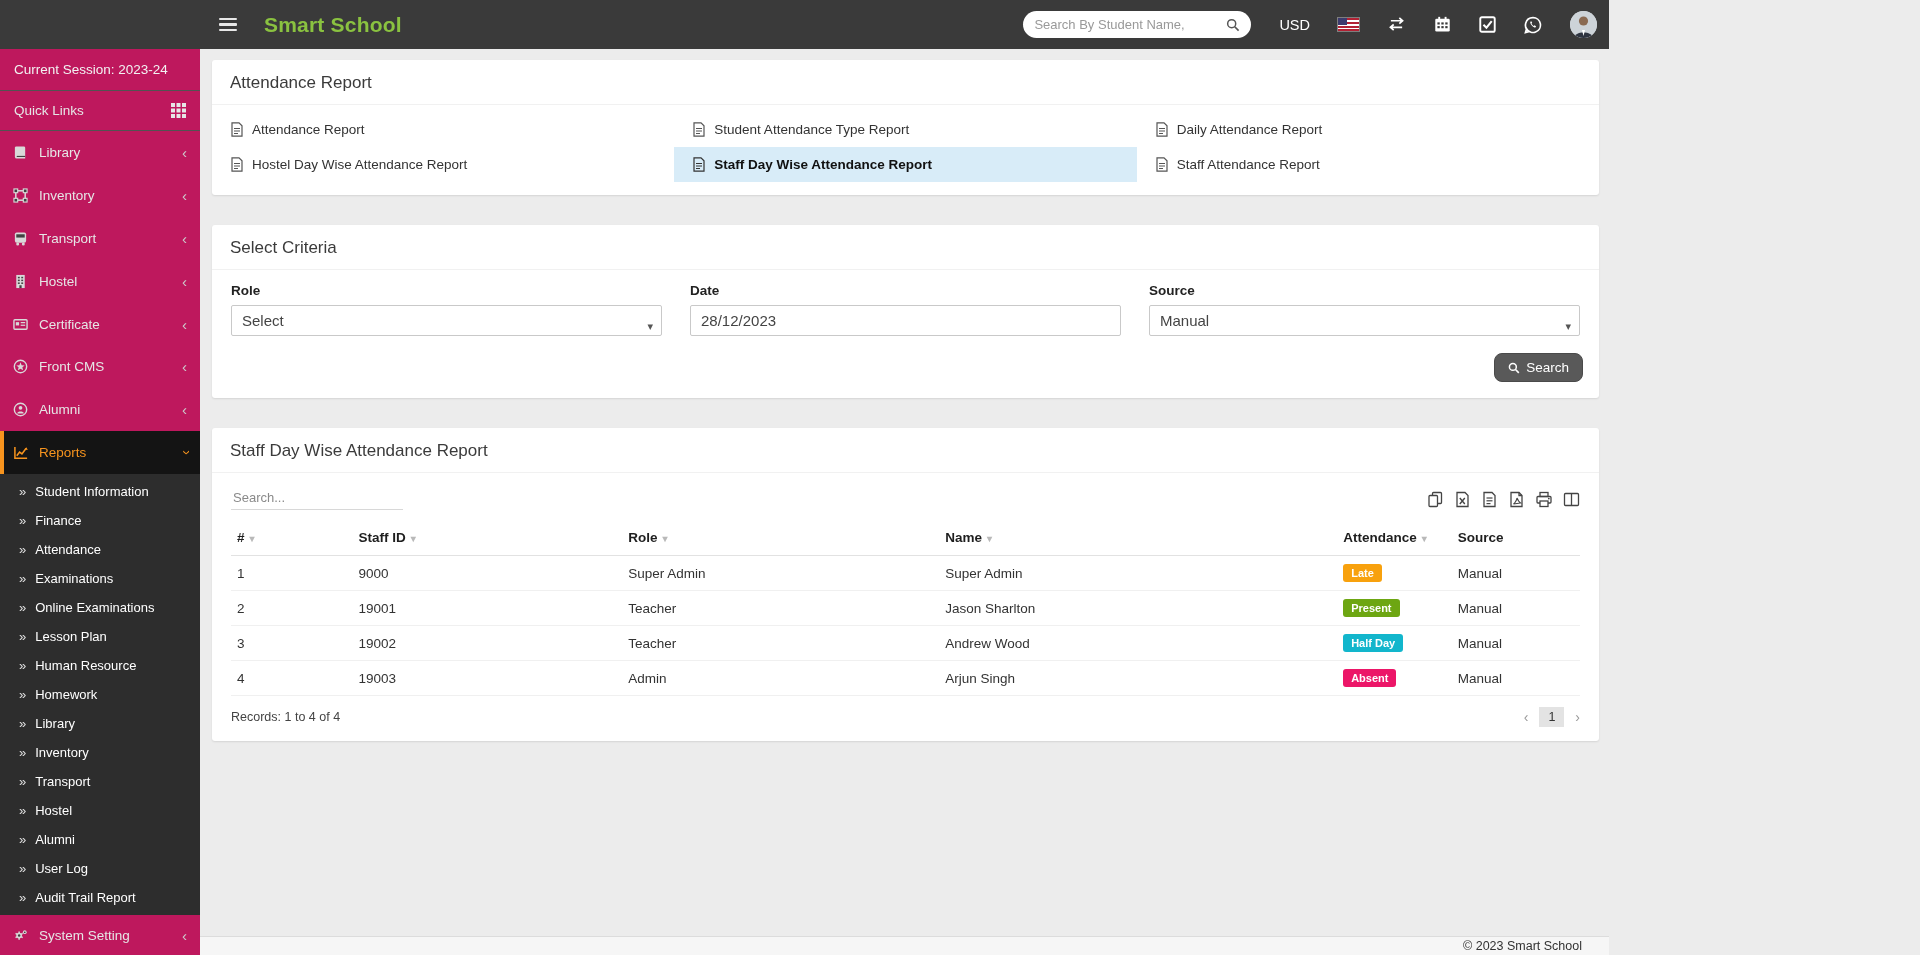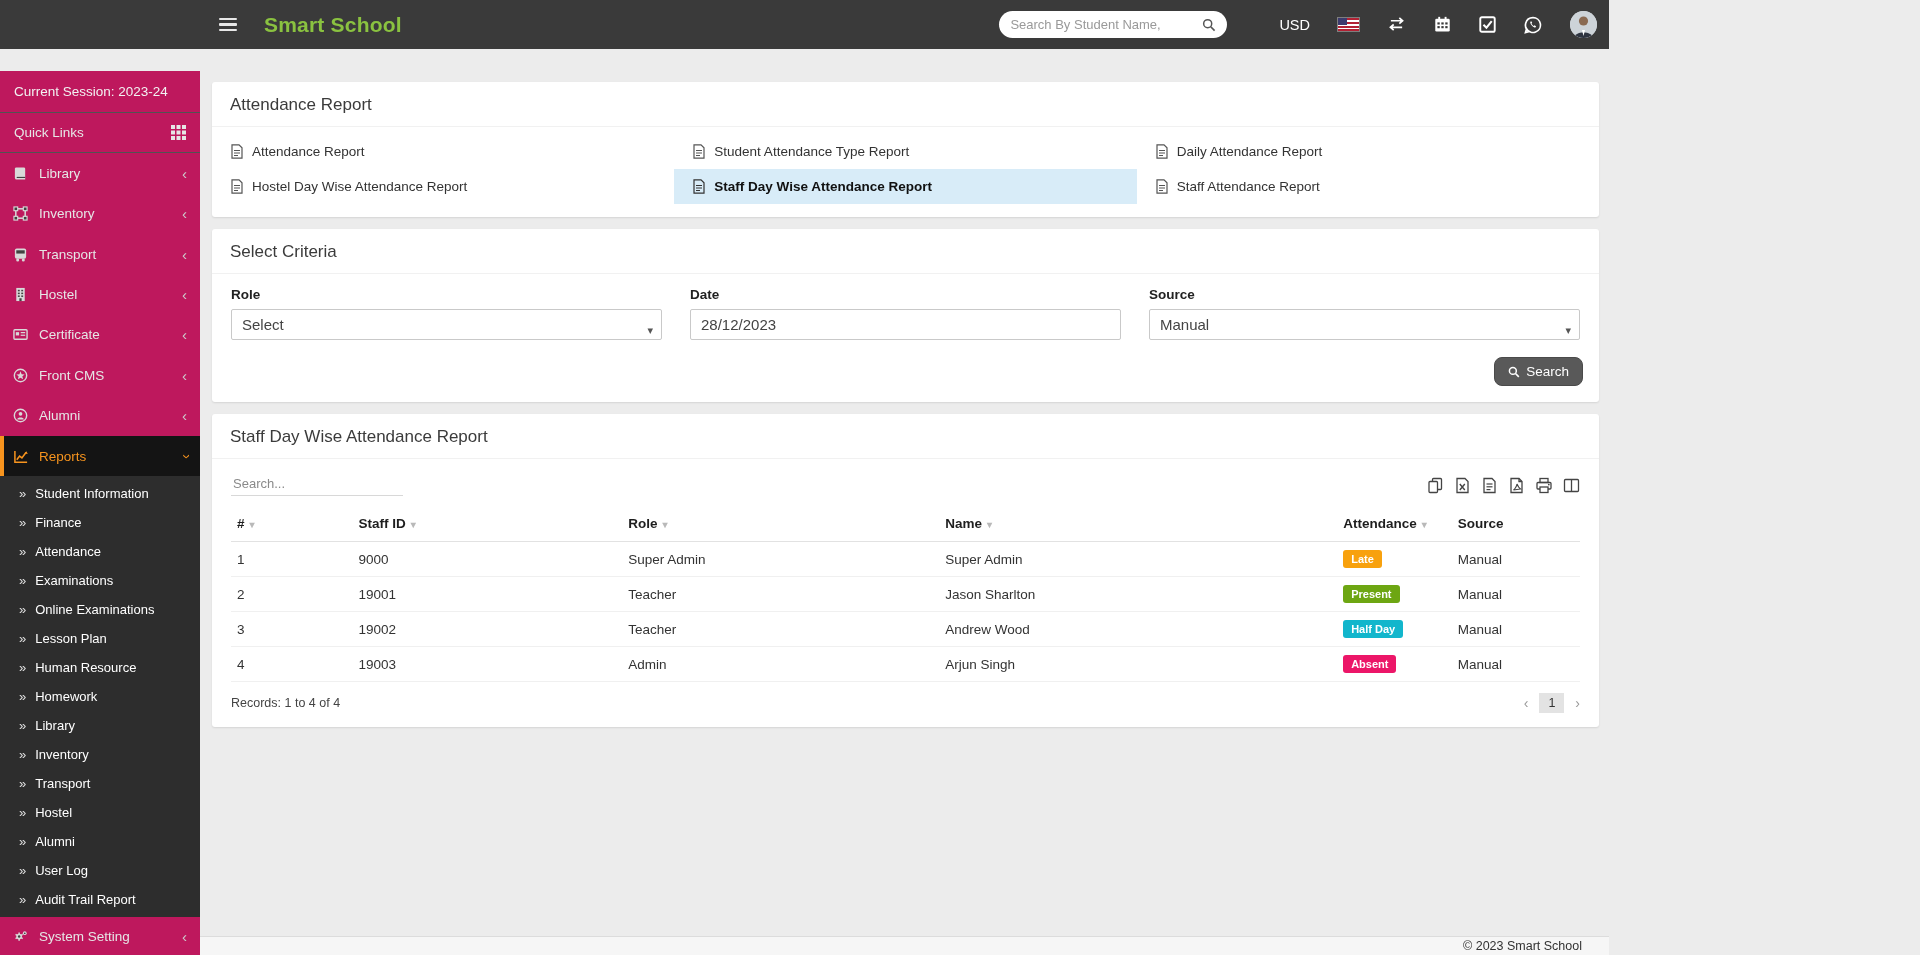--- a/index.html
+++ b/index.html
@@ -1,28 +1,28 @@
 <!DOCTYPE html>
 <html><head>
 <meta charset="utf-8">
 <style>
   * { margin:0; padding:0; box-sizing:border-box; }
   html,body { width:1920px; height:955px; font-family:"Liberation Sans", sans-serif; background:#ececec; overflow:hidden; }
-  .app { width:1609px; height:955px; display:flex; flex-direction:column;gap:22px; }
+  .app { width:1609px; height:955px; display:flex; flex-direction:column; }
 
   
   .navbar { height:49px; background:#3a3a3a; display:flex; align-items:center; flex-shrink:0; color:#fff; padding-left:219px; }
   .hamburger { display:inline-flex; flex-direction:column; gap:3px; cursor:pointer; }
   .hamburger i { width:18px; height:2.5px; background:#e8e8e8; border-radius:1px; display:block; }
   .brand { color:#8ac240; font-size:21px; font-weight:bold; margin-left:27px; letter-spacing:.2px; }
   .nav-right { margin-left:auto; display:flex; align-items:center; gap:28px; padding-right:12px; }
   .nav-search { background:#fff; border-radius:14px; height:27px; width:228px; display:flex; align-items:center; padding:0 11px; }
   .nav-search input { border:none; outline:none; flex:1; font-size:13px; color:#444; background:transparent; font-family:"Liberation Sans",sans-serif; }
   .nav-search input::placeholder { color:#999; }
-  .currency { font-size:14.5px; color:#fff;margin-left:24px; }
+  .currency { font-size:14.5px; color:#fff; }
   .usflag { width:21px; height:13px; position:relative; background:repeating-linear-gradient(180deg,#b22234 0 1.9px,#fff 1.9px 3.8px); box-shadow:0 0 0 1px rgba(255,255,255,.35); }
   .usflag::after { content:""; position:absolute; left:0; top:0; width:9px; height:7px; background:#3c3b6e; }
   .nav-ic { display:inline-flex; align-items:center; justify-content:center; cursor:pointer; }
   .nav-ic svg { display:block; }
   .avatar { width:27px; height:27px; border-radius:50%; overflow:hidden; background:#cfd4d8; cursor:pointer; }
 
   
   .body-row { flex:1; display:flex; min-height:0; }
 
   
@@ -36,21 +36,21 @@
   .chev.rot-down { transform:rotate(-90deg); color:#f7941e; }
   .menu-item.active { background:#141414; border-left:4px solid #f7941e; padding-left:9px; color:#f7941e; }
   .submenu { background:#2d2d2d; padding:3px 0; }
   .submenu-item { display:flex; align-items:center; height:29px; padding-left:19px; color:#fff; font-size:13px; cursor:pointer; }
   .submenu-item .dbl { color:#e0e0e0; font-size:13px; margin-right:9px; }
   .sidebar-fill { flex:1; background:#2d2d2d; }
 
   
   .main { flex:1; display:flex; flex-direction:column; min-width:0; background:#ececec; }
   .content { flex:1; padding:11px 10px 0 12px; overflow:hidden; }
-  .card { background:#fff; border-radius:3px; box-shadow:0 1px 2px rgba(0,0,0,.10); margin-bottom:12px; }
+  .card { background:#fff; border-radius:3px; box-shadow:0 1px 2px rgba(0,0,0,.10); margin-bottom:30px; }
   .card-title { font-size:17px; color:#3b3b3b; padding:13px 18px 11px; border-bottom:1px solid #f1f1f1; }
 
   
   .links-grid { display:grid; grid-template-columns:1fr 1fr 1fr; padding:7px 0 13px; }
   .link-cell { display:flex; align-items:center; gap:9px; padding:10px 19px; font-size:13.5px; color:#333; cursor:pointer; }
   .link-cell svg { flex-shrink:0; }
   .link-cell.active { background:#d8ecf8; font-weight:bold; color:#111; }
 
   
   .criteria-body { display:flex; gap:28px; padding:13px 19px 2px; }

